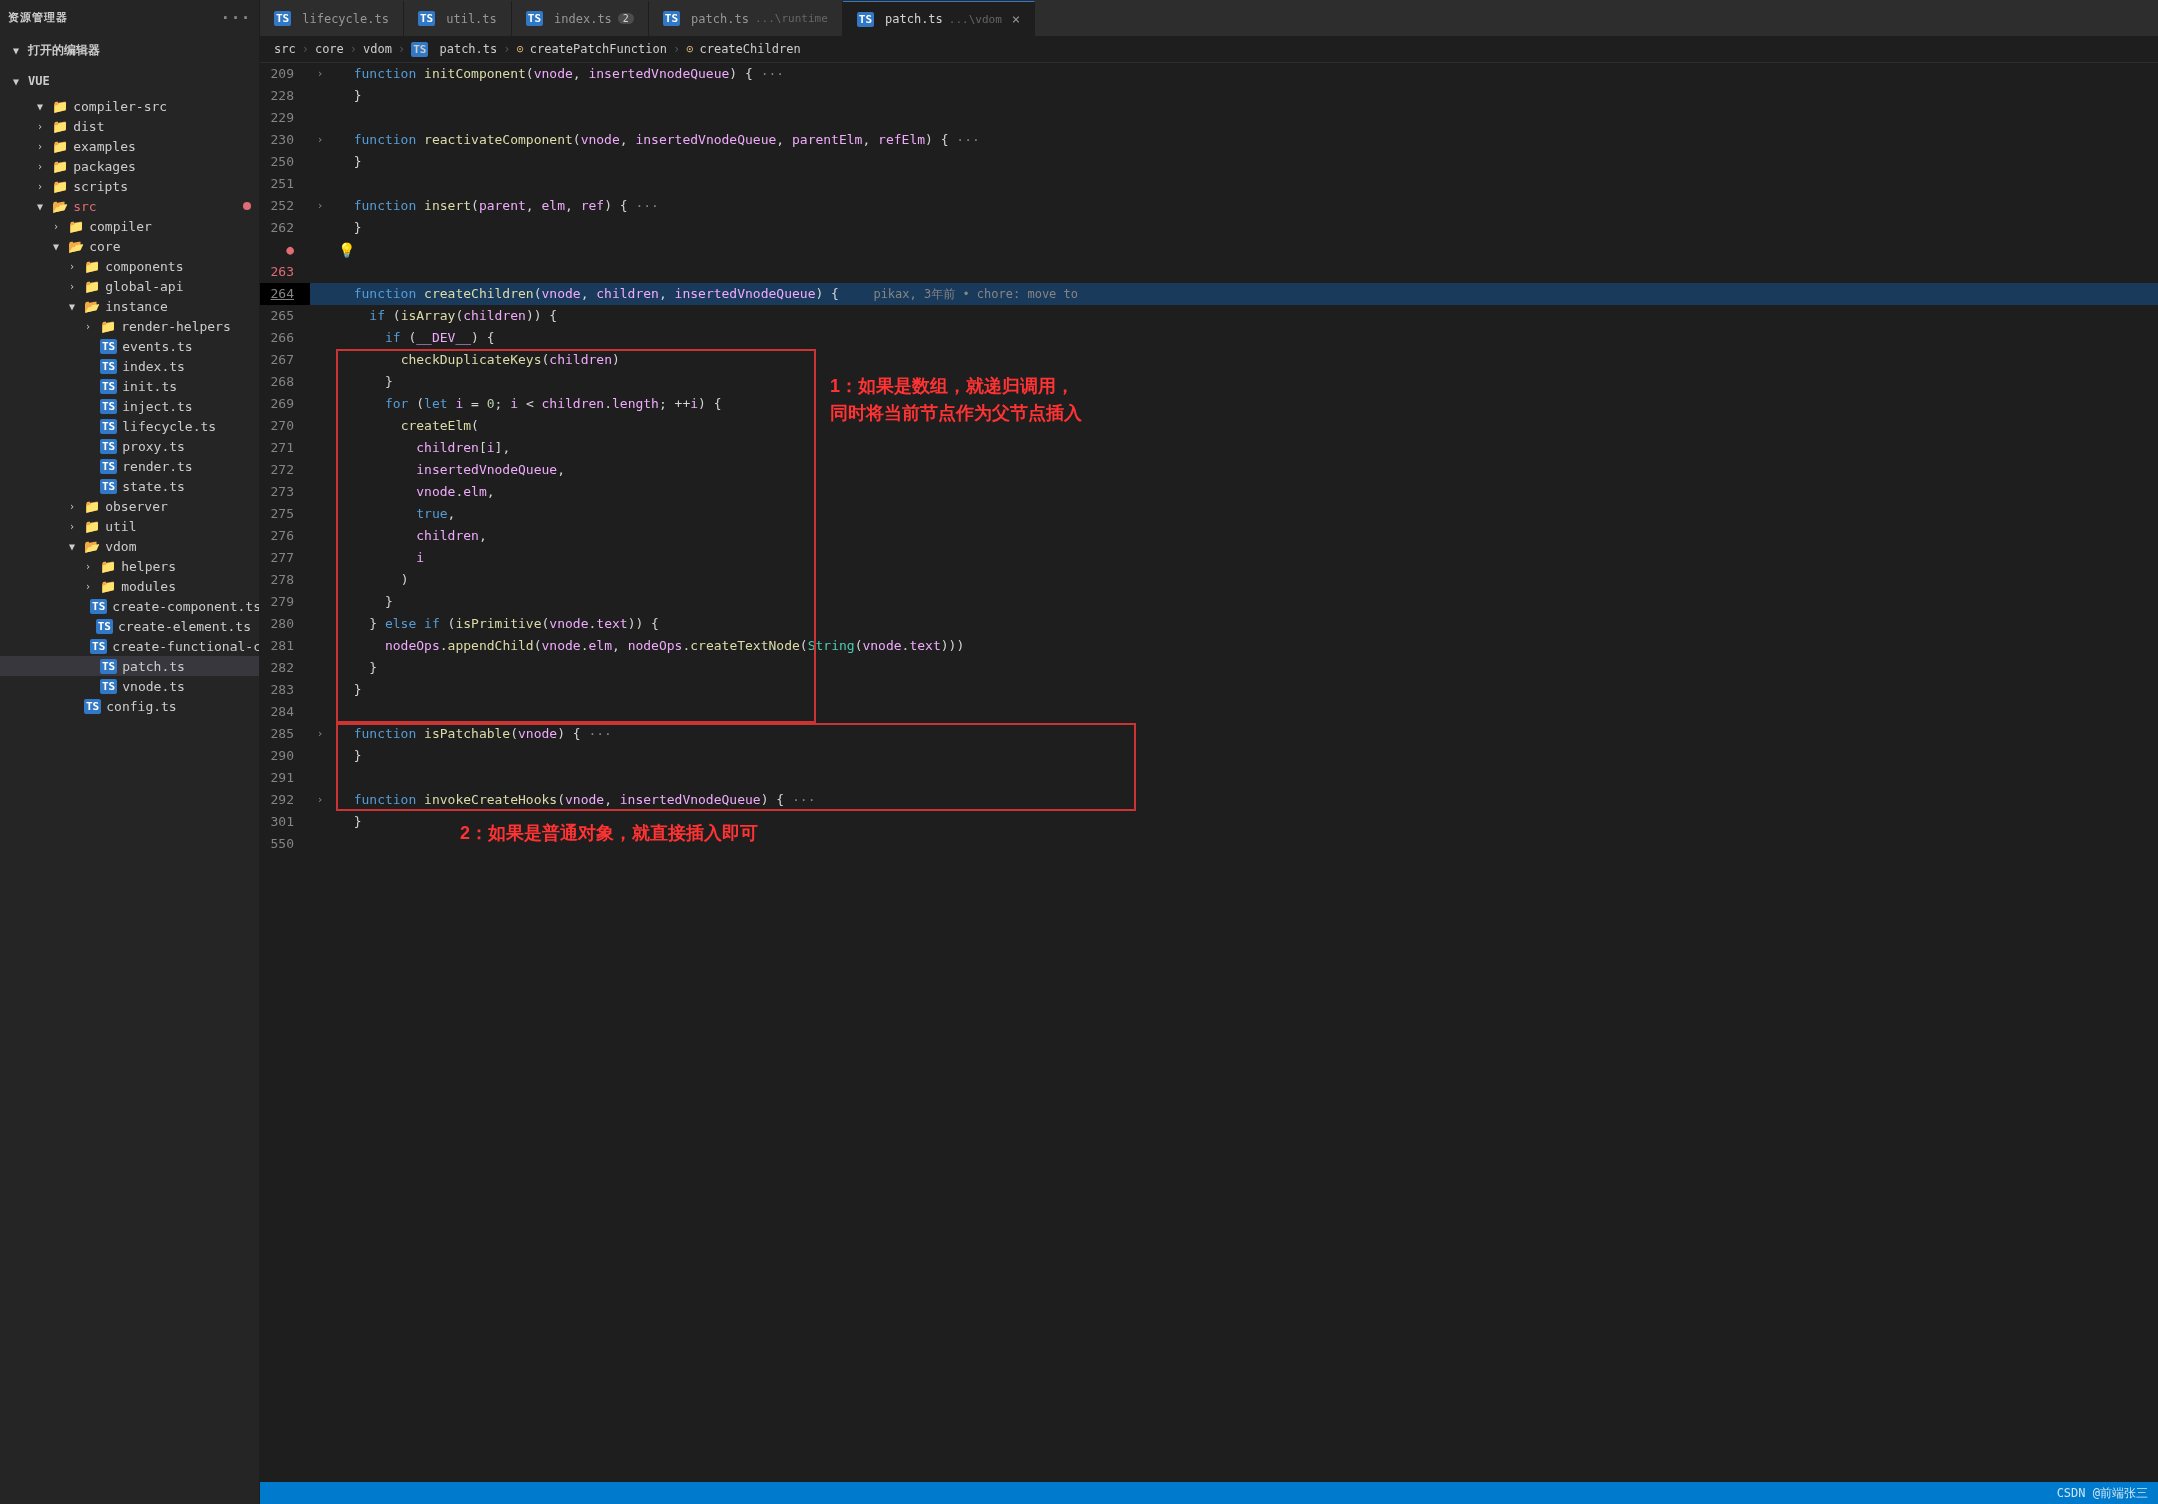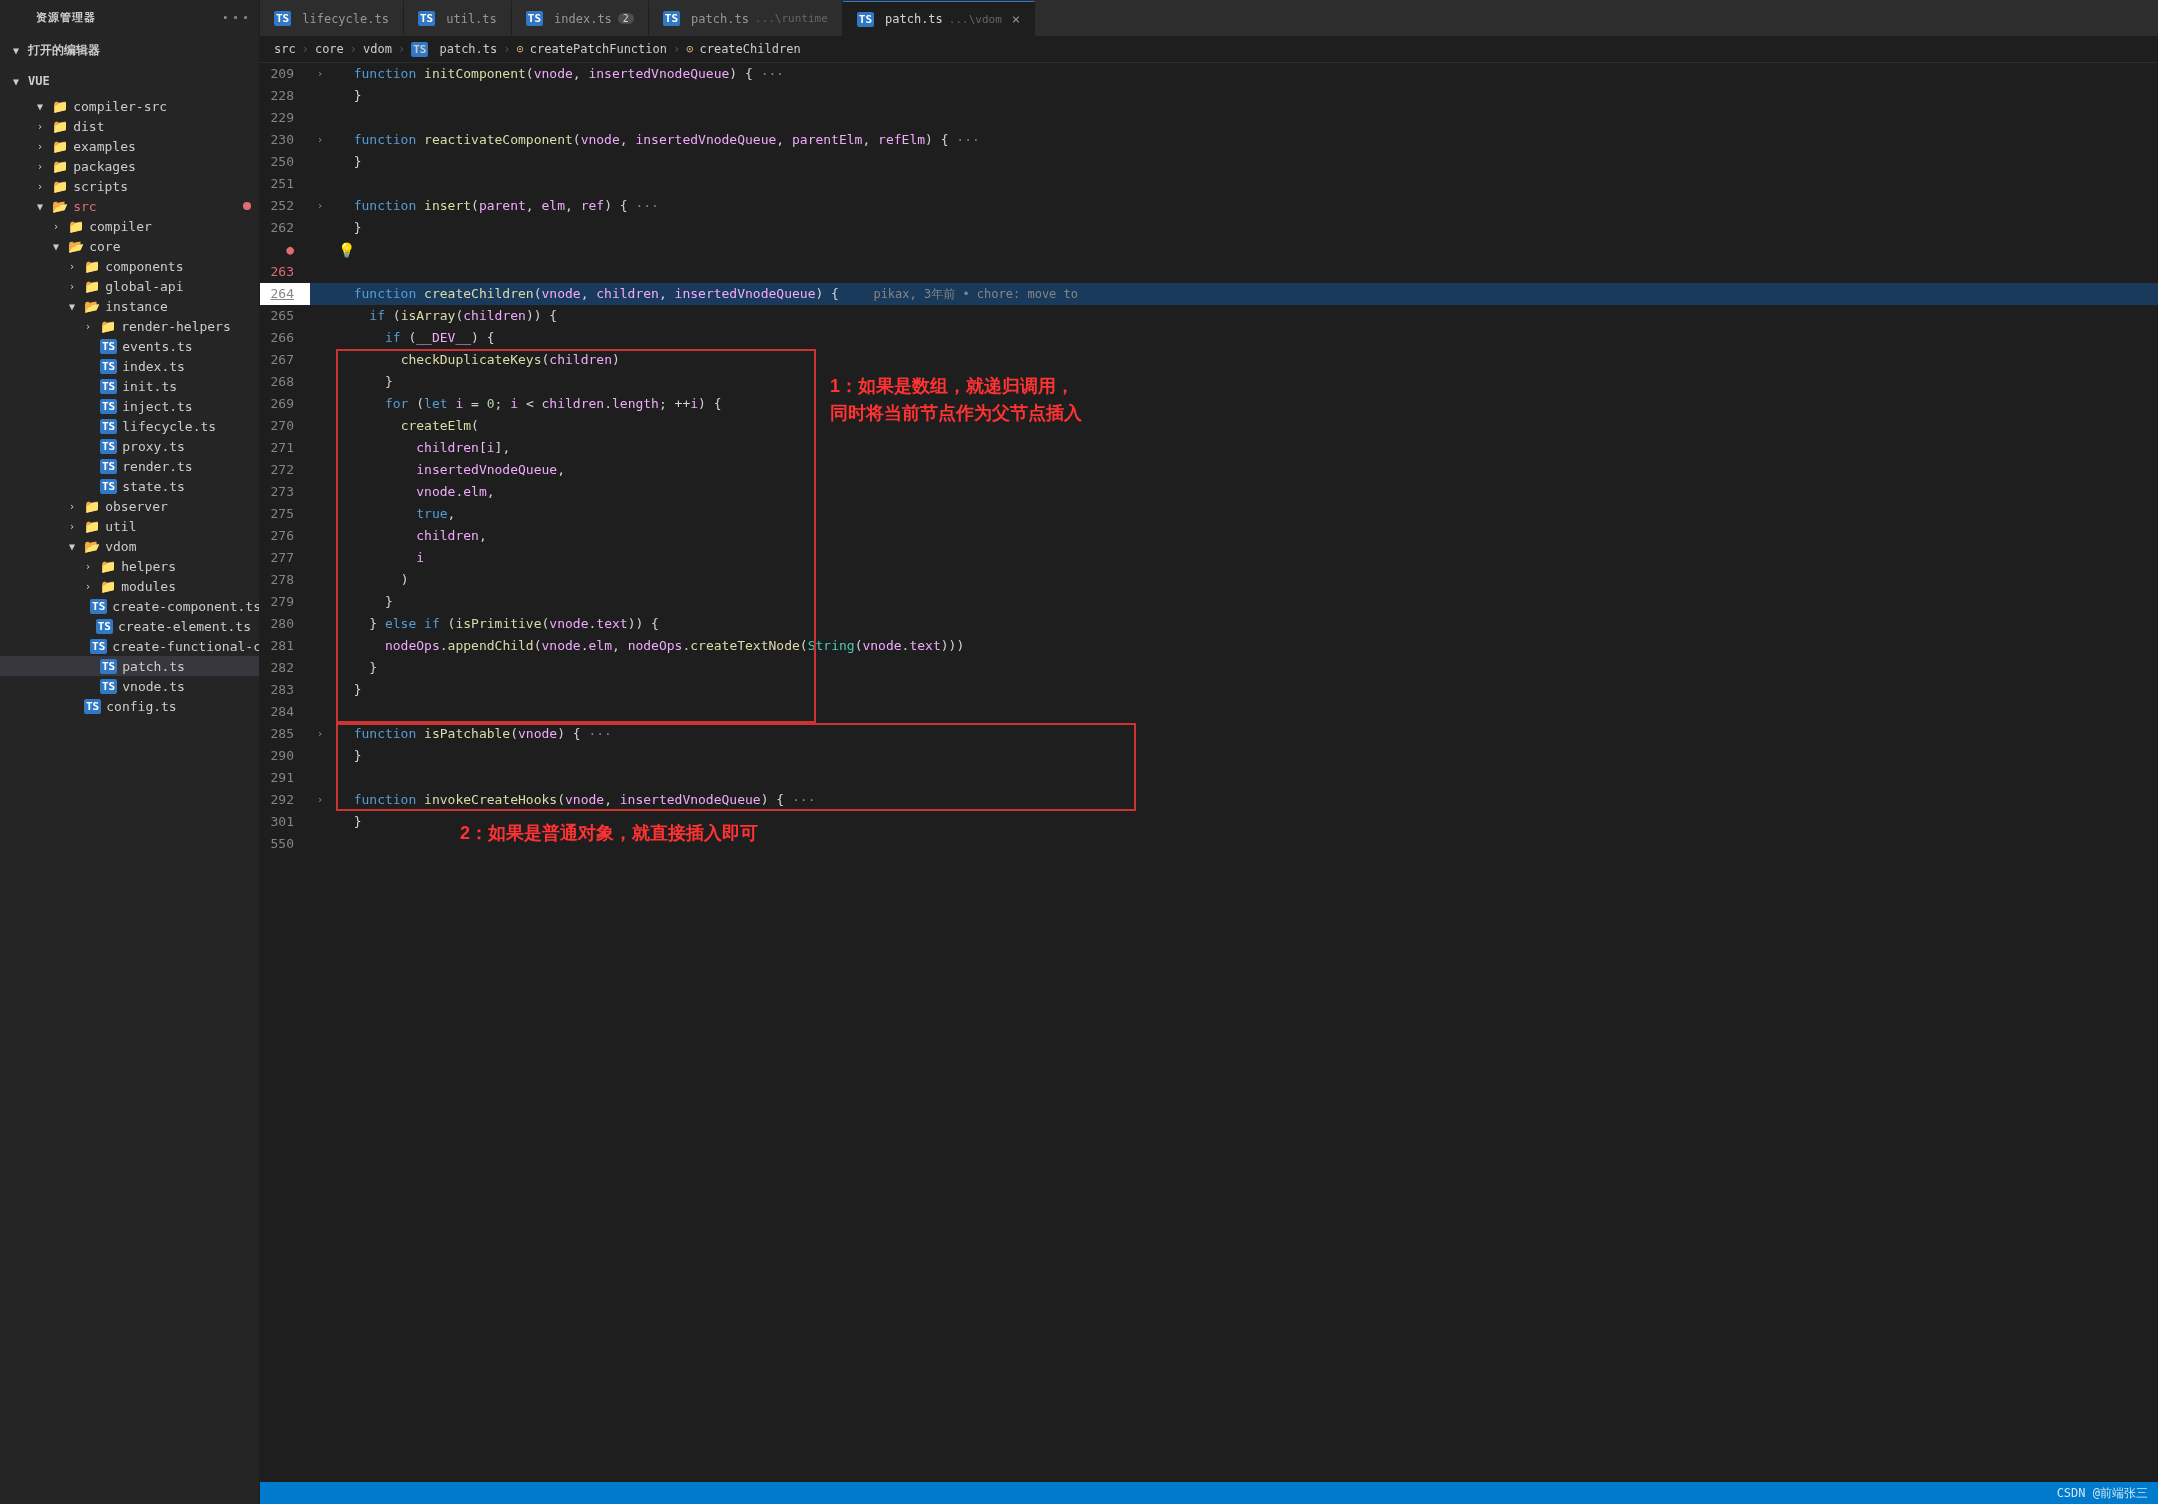--- a/index.html
+++ b/index.html
@@ -26,21 +26,20 @@
 
     .sidebar-header {
       display: flex;
       align-items: center;
       justify-content: space-between;
       padding: 8px 8px;
       color: #cccccc;
       font-size: 12px;
       font-weight: bold;
       letter-spacing: 0.5px;
-      margin-left: 28px;
     }
 
     .sidebar-header-title {
       font-size: 11px;
       text-transform: uppercase;
       letter-spacing: 1px;
     }
 
     .sidebar-dots {
       font-size: 16px;
@@ -709,21 +708,21 @@
         <div class="line-content">  <span class="op">}</span></div>
       </div>
 
       <div class="code-line">
         <div class="line-number" style="color:#e06c75;">● 263</div>
         <div class="line-arrow" style="opacity:0">›</div>
         <div class="line-content"><span class="lightbulb">💡</span></div>
       </div>
 
       <div class="code-line" style="background:#1a3a5c;">
-        <div class="line-number" style="background:#ffffff;text-decoration:underline;">264</div>
+        <div class="line-number" style="background:#000000;text-decoration:underline;">264</div>
         <div class="line-arrow" style="opacity:0;background:#1a3a5c;">›</div>
         <div class="line-content" style="background:#1a3a5c;"><span class="kw">  function </span><span class="fn">createChildren</span><span class="op">(</span><span class="param">vnode</span><span class="op">, </span><span class="param">children</span><span class="op">, </span><span class="param">insertedVnodeQueue</span><span class="op">) {</span><span class="git-annotation">  pikax, 3年前 • chore: move to</span></div>
       </div>
 
       <div class="code-line">
         <div class="line-number">265</div>
         <div class="line-arrow" style="opacity:0">›</div>
         <div class="line-content">    <span class="kw">if</span> <span class="op">(</span><span class="fn">isArray</span><span class="op">(</span><span class="param">children</span><span class="op">)) {</span></div>
       </div>
 

